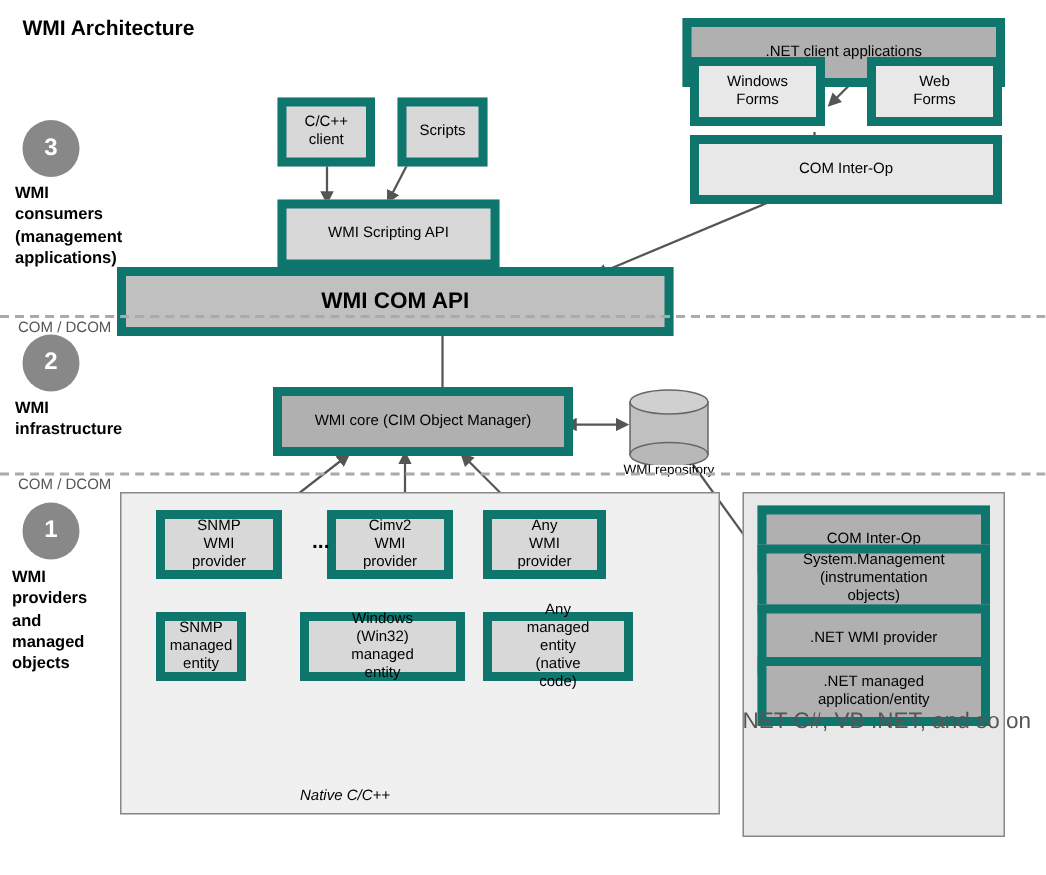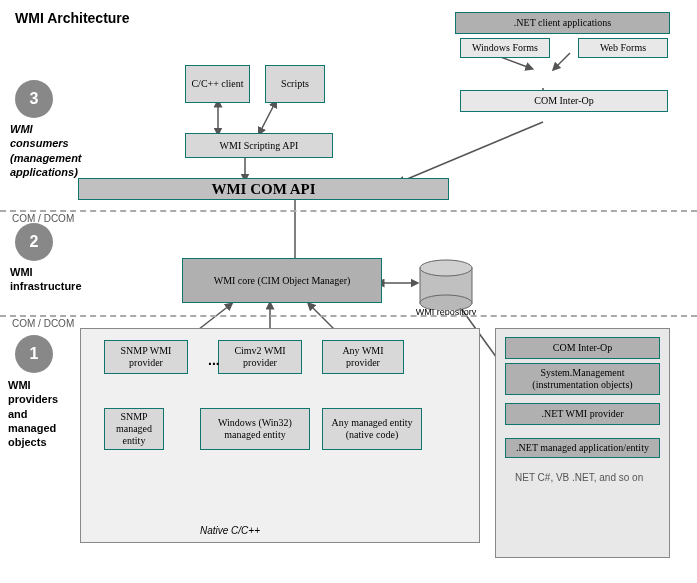--- a/index.html
+++ b/index.html
@@ -46,29 +46,28 @@
     .layer-label {
       position: absolute;
       font-weight: bold;
       font-size: 11px;
       line-height: 1.3;
     }
 
     
     .box {
       position: absolute;
-      border: 1px solid #0f766e;
+      border: 6px solid #0f766e;
       background: #d8d8d8;
       text-align: center;
       display: flex;
       align-items: center;
       justify-content: center;
-      padding: 3px;
+      padding: 17px;
       line-height: 1.2;
-      font-family: Liberation Serif, serif;
     }
 
     .box-dark {
       background: #b0b0b0;
     }
 
     .box-light {
       background: #e8e8e8;
     }
 
@@ -161,21 +160,21 @@
     <line x1="548" y1="355" x2="548" y2="368" stroke="#555" stroke-width="1.5" marker-end="url(#arr)"></line>
 
     <line x1="548" y1="393" x2="548" y2="400" stroke="#555" stroke-width="1.5" marker-end="url(#arr)"></line>
 
     <line x1="548" y1="420" x2="548" y2="435" stroke="#555" stroke-width="1.5" marker-end="url(#arr)"></line>
   </svg>
 
   <div class="layer-circle" style="left:15px; top:80px;">
     <span>3</span>
   </div>
-  <div class="layer-label" style="left:10px; top:122px; width:60px;font-style:italic;">
+  <div class="layer-label" style="left:10px; top:122px; width:60px;">
     <strong>WMI consumers<br>(management<br>applications)</strong>
   </div>
 
   <div class="box box-dark" style="left:455px; top:12px; width:215px; height:22px; font-size:10px;">
     <span>.NET client applications</span>
   </div>
 
   <div class="box box-light" style="left:460px; top:38px; width:90px; height:20px; font-size:10px;">
     <span>Windows Forms</span>
   </div>
@@ -300,15 +299,15 @@
 
   <div class="box box-dark" style="left:505px; top:403px; width:155px; height:22px; font-size:10px;">
     <span>.NET WMI provider</span>
   </div>
 
   <div class="box box-dark" style="left:505px; top:438px; width:155px; height:20px; font-size:10px;">
     <span>.NET managed
 application/entity</span>
   </div>
 
-  <div style="position:absolute; left:495px; top:472px; font-size:10px; color:#555;padding-left:20px;">NET C#, VB .NET, and so on</div>
+  <div style="position:absolute; left:495px; top:472px; font-size:15px; color:#555;">NET C#, VB .NET, and so on</div>
 
 </div>
 
 </body></html>

